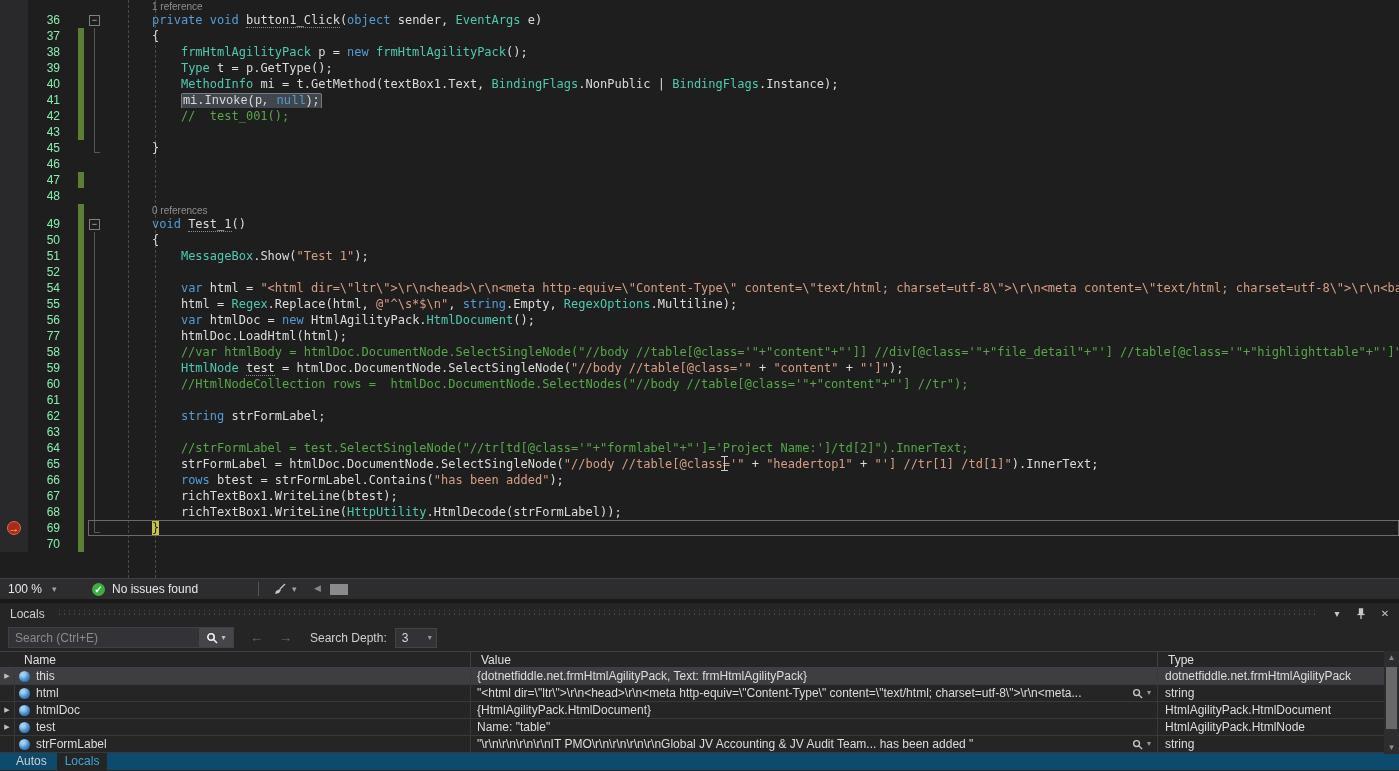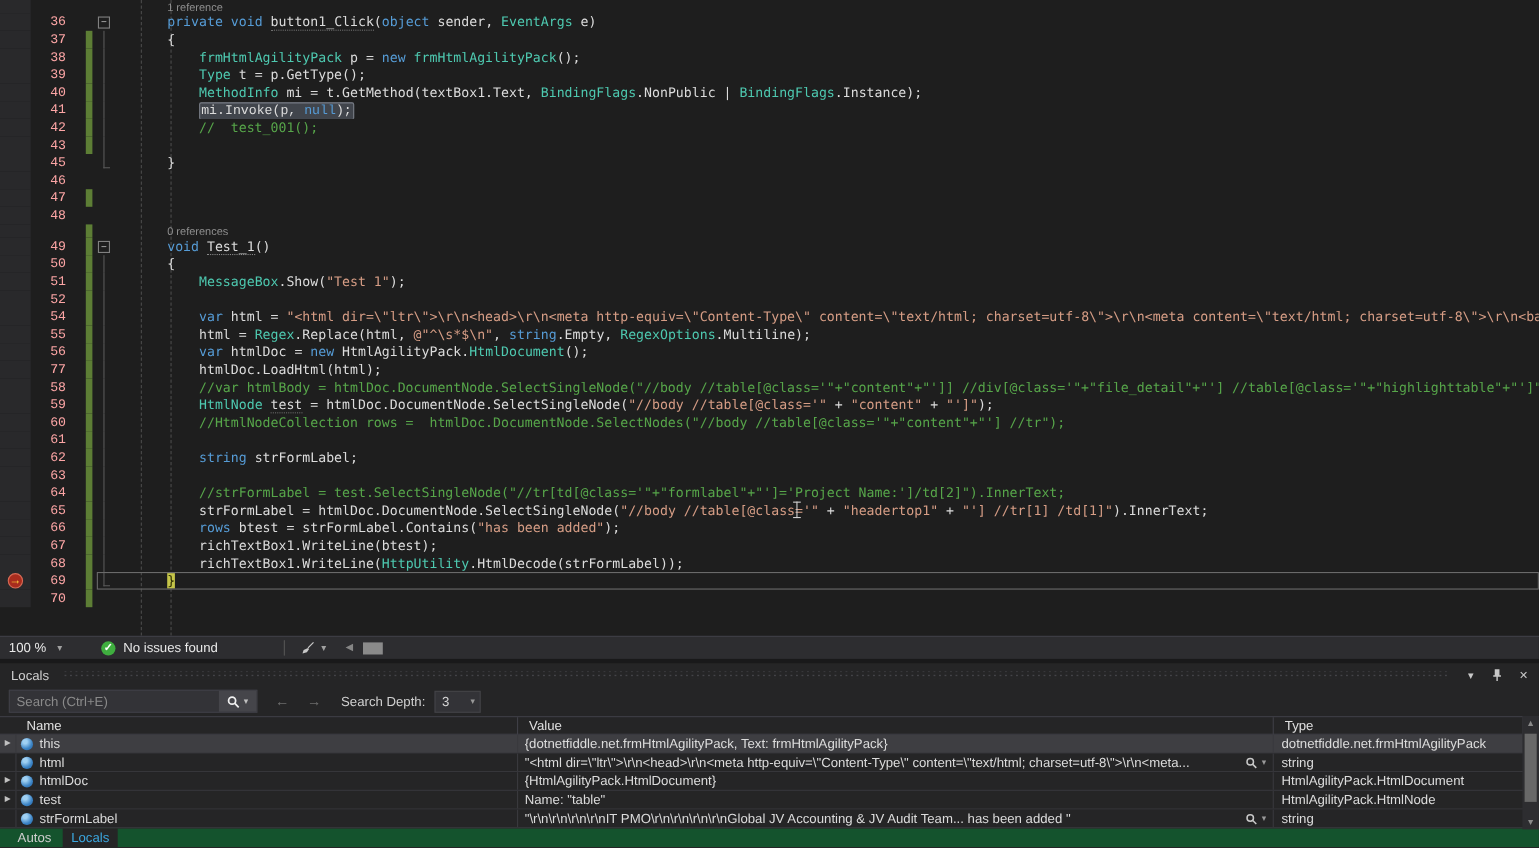--- a/index.html
+++ b/index.html
@@ -7,22 +7,22 @@
   .screen { position:relative; width:1399px; height:771px; overflow:hidden;
             font-family:"Liberation Sans", sans-serif; background:#1e1e1e; }
 
   
   .editor { position:relative; width:100%; height:578px; background:#1e1e1e; overflow:hidden; }
   .indent-guide { position:absolute; top:0; bottom:0; width:0; border-left:1px dashed #4a4a4a; z-index:0; }
   .g1 { left:128px; } .g2 { left:155px; }
   .ed-row { position:relative; display:flex; height:16px; line-height:16px; white-space:pre; z-index:1; }
   .ed-row.lens-row { height:12px; line-height:12px; }
   .ed-margin { width:28px; background:#29292b; flex:none; position:relative; }
-  .ed-num { width:32px; flex:none; text-align:right; color:#fca5a5;
-            font-family:Liberation Mono, monospace; font-size:12px; }
+  .ed-num { width:32px; flex:none; text-align:right; color:#86efac;
+            font-family:Liberation Sans, sans-serif; font-size:12px; }
   .ed-bar { width:6px; flex:none; margin-left:18px; }
   .ed-bar.on { background:#5d7e35; }
   .ed-fold { width:17px; flex:none; margin-left:2px; position:relative; }
   .fold-box { position:absolute; left:3px; top:3px; width:11px; height:11px; border:1px solid #808080;
               background:#1e1e1e; color:#c8c8c8; font-size:9px; line-height:9px; text-align:center; z-index:2; }
   .ed-fold.mid::before, .ed-fold.end::before { content:""; position:absolute; left:8px; top:0; bottom:0; width:1px; background:#585858; }
   .ed-fold.end::before { bottom:3px; }
   .ed-fold.end::after { content:""; position:absolute; left:8px; bottom:3px; width:6px; height:1px; background:#585858; }
   .ed-code { flex:1; padding-left:49px; font-family:"DejaVu Sans Mono", monospace; font-size:12px;
              color:#dcdcdc; overflow:hidden; }
@@ -99,21 +99,21 @@
   .val-txt { flex:1; overflow:hidden; white-space:nowrap; }
   .mag-wrap { flex:none; display:flex; align-items:center; gap:4px; padding:0 6px 0 4px; color:#c8c8c8; }
   .mag-wrap .caret { font-size:8px; color:#999; }
 
   .l-vscroll { position:absolute; right:0; top:0; width:15px; height:103px; background:#2d2d30; }
   .l-vscroll .up, .l-vscroll .dn { position:absolute; left:0; width:100%; text-align:center;
                                    color:#8a8a8a; font-size:8px; }
   .l-vscroll .up { top:2px; } .l-vscroll .dn { bottom:2px; }
   .vs-thumb { position:absolute; left:2px; right:2px; top:16px; height:62px; background:#686868; }
 
-  .l-tabs { height:17px; background:#14532d; display:flex; align-items:flex-start; padding-left:8px; gap:2px; }
+  .l-tabs { height:17px; background:#0c4a6e; display:flex; align-items:flex-start; padding-left:8px; gap:2px; }
   .l-tab { padding:0 8px; height:17px; line-height:16px; font-size:12px; color:#cfcfcf; }
   .l-tab.active { background:#252526; color:#3ba7e0; }
 </style>
 </head>
 <body>
 
 <div class="screen">
 
   <div class="editor">
     <div class="indent-guide g1"></div>

